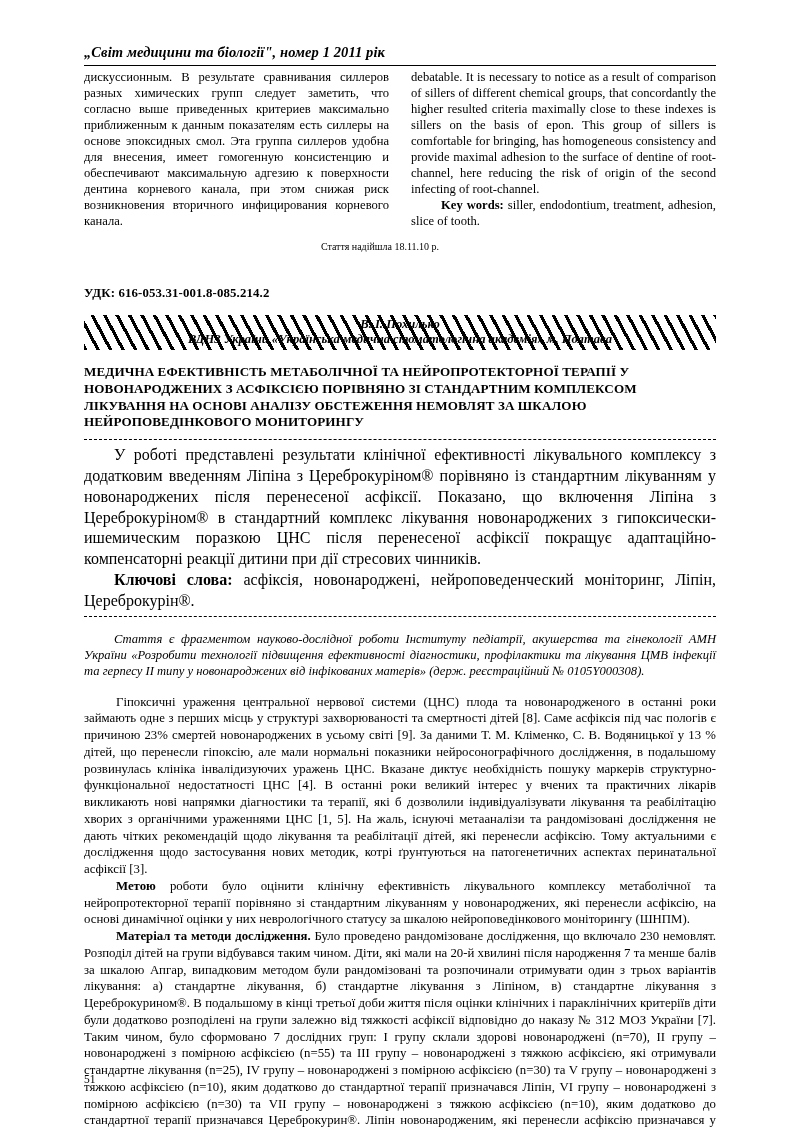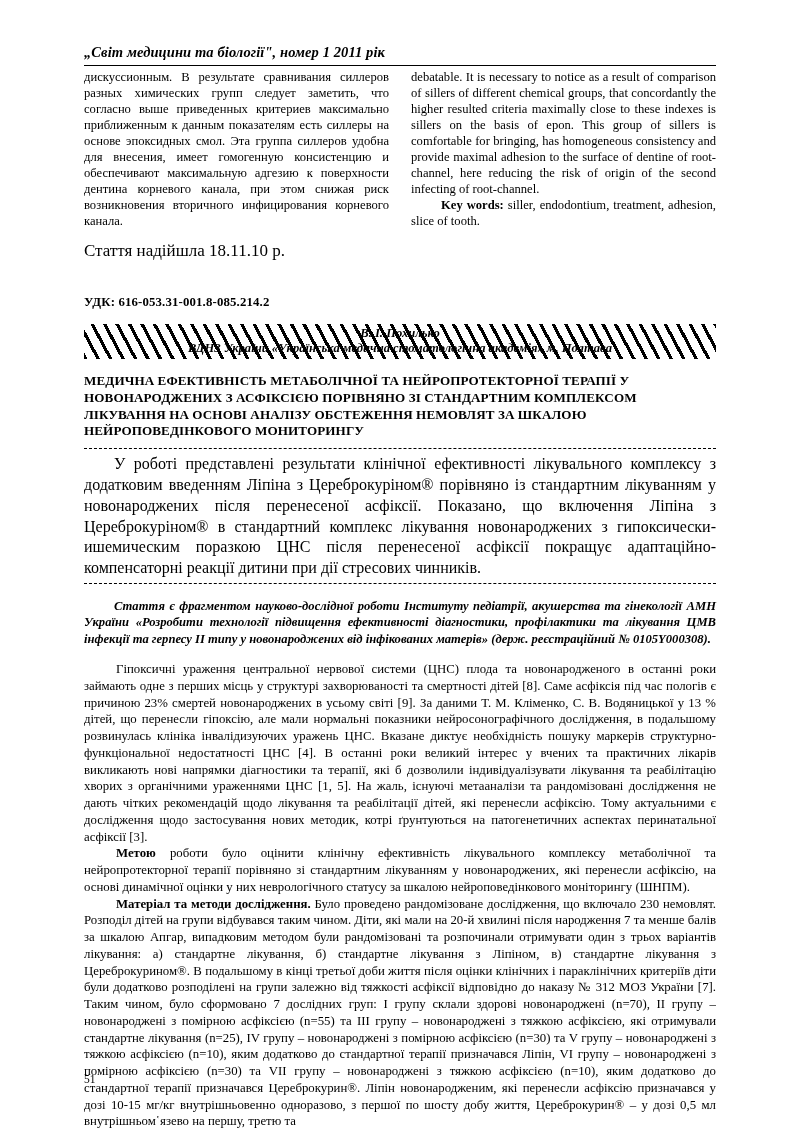--- a/index.html
+++ b/index.html
@@ -59,21 +59,22 @@
     margin: 0;
   }
   .indent {
     text-indent: 30px;
   }
   .kw-label {
     font-weight: bold;
   }
 
   .submitted {
-    font-size: 17px;
+    text-align: center;
+    font-size: 10px;
     margin-top: 11px;
     padding-right: 40px;
   }
 
   
   .udk {
     font-weight: bold;
     font-size: 12.8px;
     margin-top: 34px;
     letter-spacing: 0.15px;
@@ -130,21 +131,21 @@
   .abstract p { margin: 0; }
 
   
   .note {
     margin-top: 14px;
     font-style: italic;
     font-size: 12.6px;
     line-height: 1.3;
     text-align: justify;
   }
-  .note p { margin: 0; font-weight: bold; }
+  .note p { margin: 0; }
 
   
   .body {
     margin-top: 14px;
     font-size: 12.8px;
     line-height: 1.31;
     text-align: justify;
   }
   .body p {
     margin: 0;
@@ -189,20 +190,21 @@
         <div>В. І. Похилько</div>
         <div>ВДНЗ України «Українська медична стоматологічна академія» м. Полтава</div>
       </div>
       <div class="hatch-overlay"></div>
     </div>
 
     <div class="title">МЕДИЧНА ЕФЕКТИВНІСТЬ МЕТАБОЛІЧНОЇ ТА НЕЙРОПРОТЕКТОРНОЇ ТЕРАПІЇ У НОВОНАРОДЖЕНИХ З АСФІКСІЄЮ ПОРІВНЯНО ЗІ СТАНДАРТНИМ КОМПЛЕКСОМ ЛІКУВАННЯ НА ОСНОВІ АНАЛІЗУ ОБСТЕЖЕННЯ НЕМОВЛЯТ ЗА ШКАЛОЮ НЕЙРОПОВЕДІНКОВОГО МОНИТОРИНГУ</div>
 
     <div class="abstract">
       <p class="indent">У роботі представлені результати клінічної ефективності лікувального комплексу з додатковим введенням Ліпіна з Цереброкуріном® порівняно із стандартним лікуванням у новонароджених після перенесеної асфіксії. Показано, що включення Ліпіна з Цереброкуріном® в стандартний комплекс лікування новонароджених з гипоксически-ишемическим поразкою ЦНС після перенесеної асфіксії покращує адаптаційно-компенсаторні реакції дитини при дії стресових чинників.</p>
+      <p class="indent"><span class="kw-label">Ключові слова:</span><span> асфіксія, новонароджені, нейроповеденческий моніторинг, Ліпін, Цереброкурін®.</span></p>
     </div>
 
     <div class="note">
       <p class="indent">Стаття є фрагментом науково-дослідної роботи Інституту педіатрії, акушерства та гінекології АМН України «Розробити технології підвищення ефективності діагностики, профілактики та лікування ЦМВ інфекції та герпесу ІІ типу у новонароджених від інфікованих матерів» (держ. реєстраційний № 0105Y000308).</p>
     </div>
 
     <div class="body">
       <p><span>Гіпоксичні ураження центральної нервової системи (ЦНС) плода та новонародженого в останні роки займають одне з перших місць у структурі захворюваності та смертності дітей [8]. Саме асфіксія під час пологів є причиною 23% смертей новонароджених в усьому світі [9]. За даними  Т. М. Кліменко, С. В. Водяницької у 13 % дітей, що перенесли гіпоксію, але мали нормальні показники нейросонографічного дослідження, в подальшому розвинулась клініка інвалідизуючих уражень ЦНС. Вказане диктує необхідність пошуку маркерів структурно-функціональної недостатності ЦНС [4]. В останні роки великий інтерес у вчених та практичних лікарів викликають нові напрямки діагностики та терапії, які б дозволили індивідуалізувати лікування та реабілітацію хворих з органічними ураженнями ЦНС [1, 5]. На жаль, існуючі метааналізи та рандомізовані дослідження не дають чітких рекомендацій щодо лікування та реабілітації дітей, які перенесли асфіксію. Тому актуальними є дослідження щодо застосування нових методик, котрі ґрунтуються на патогенетичних аспектах перинатальної асфіксії [3].</span></p>
       <p><span class="lead">Метою</span><span> роботи було оцінити клінічну ефективність лікувального комплексу метаболічної та нейропротекторної терапії порівняно зі стандартним лікуванням у новонароджених, які перенесли асфіксію, на основі динамічної оцінки у них неврологічного статусу за шкалою нейроповедінкового моніторингу (ШНПМ).</span></p>
       <p><span class="lead">Матеріал та методи дослідження.</span><span> Було проведено рандомізоване дослідження, що включало 230 немовлят. Розподіл дітей на групи відбувався таким чином. Діти, які мали на 20-й хвилині після народження 7 та менше балів за шкалою Апгар, випадковим методом були рандомізовані та розпочинали отримувати один з трьох варіантів лікування: а) стандартне лікування, б) стандартне лікування з Ліпіном, в) стандартне лікування з Цереброкурином®. В подальшому в кінці третьої доби життя після оцінки клінічних і параклінічних критеріїв діти були додатково розподілені на групи залежно від тяжкості асфіксії відповідно до наказу № 312 МОЗ України [7]. Таким чином, було сформовано 7 дослідних груп: І групу склали здорові новонароджені (n=70), ІІ групу – новонароджені з помірною асфіксією (n=55) та ІІІ групу – новонароджені з тяжкою асфіксією, які отримували стандартне лікування (n=25), ІV групу – новонароджені з помірною асфіксією  (n=30) та V групу – новонароджені з тяжкою асфіксією (n=10), яким додатково до стандартної терапії призначався Ліпін, VI групу – новонароджені з помірною асфіксією (n=30) та VII групу – новонароджені з тяжкою асфіксією (n=10), яким додатково до стандартної терапії призначався Цереброкурин®. Ліпін новонародженим, які перенесли асфіксію призначався у дозі 10-15 мг/кг внутрішньовенно одноразово, з першої по шосту добу життя, Цереброкурин® – у дозі 0,5 мл внутрішньом῾язево на першу, третю та</span></p>

